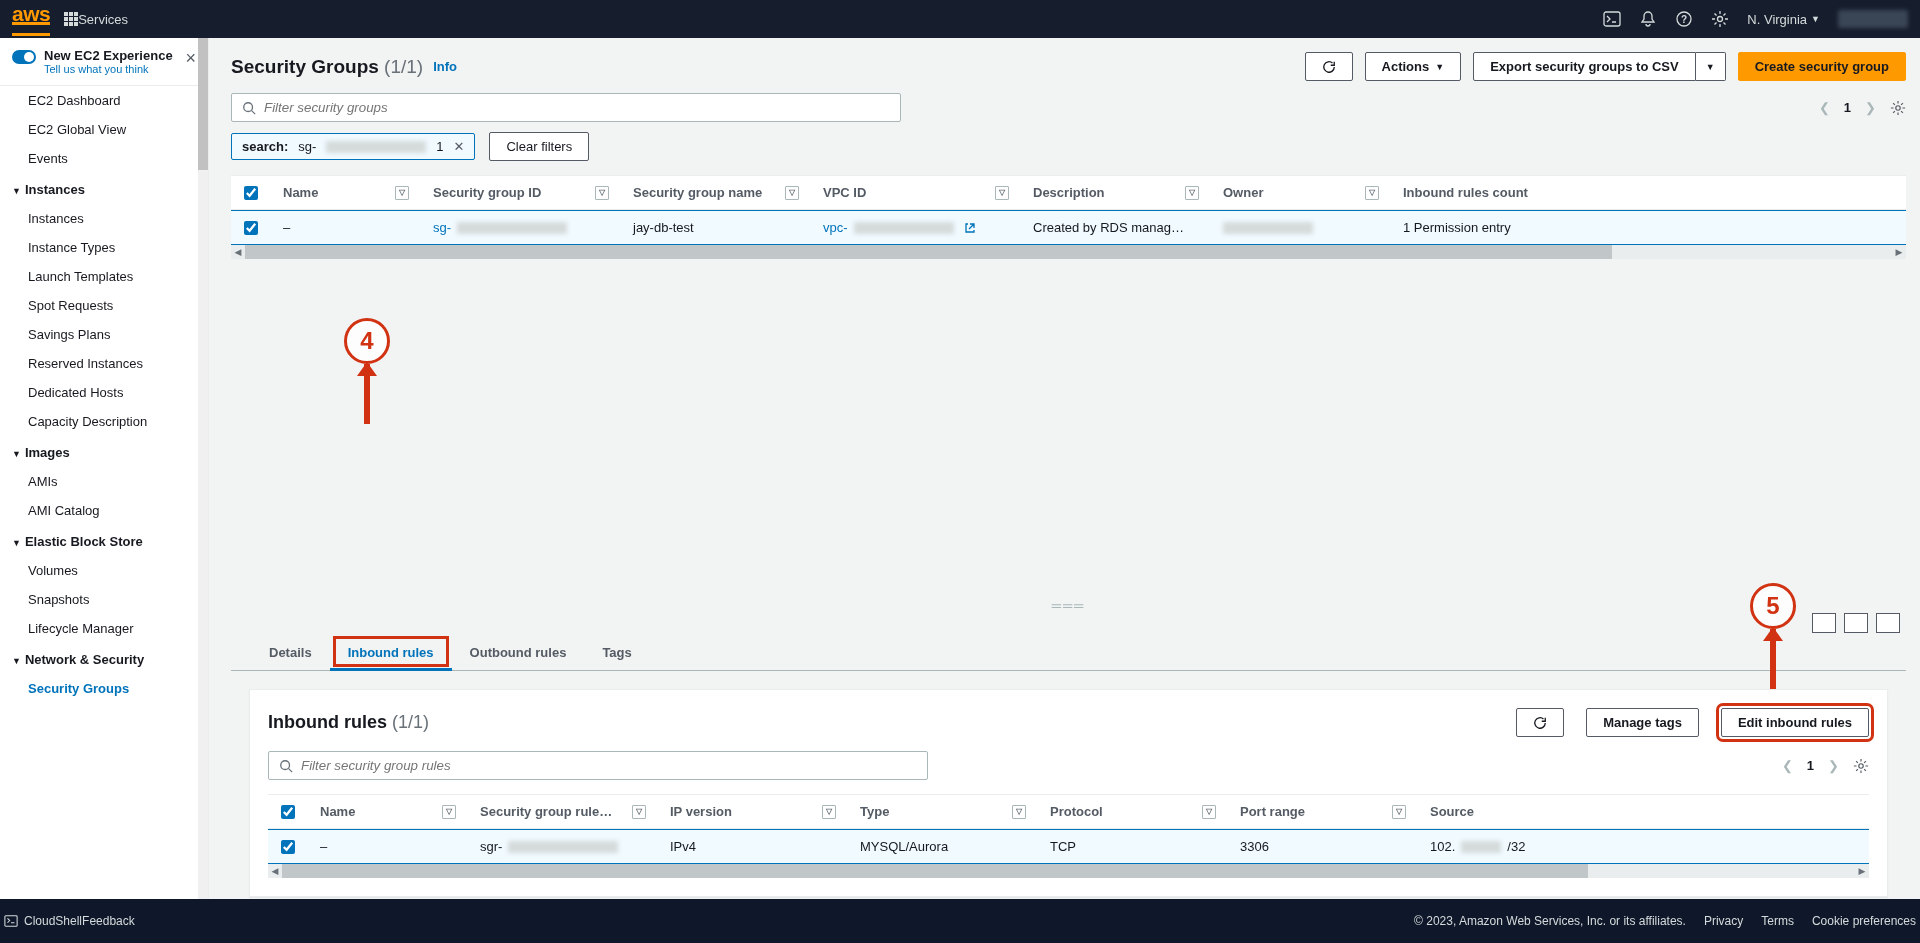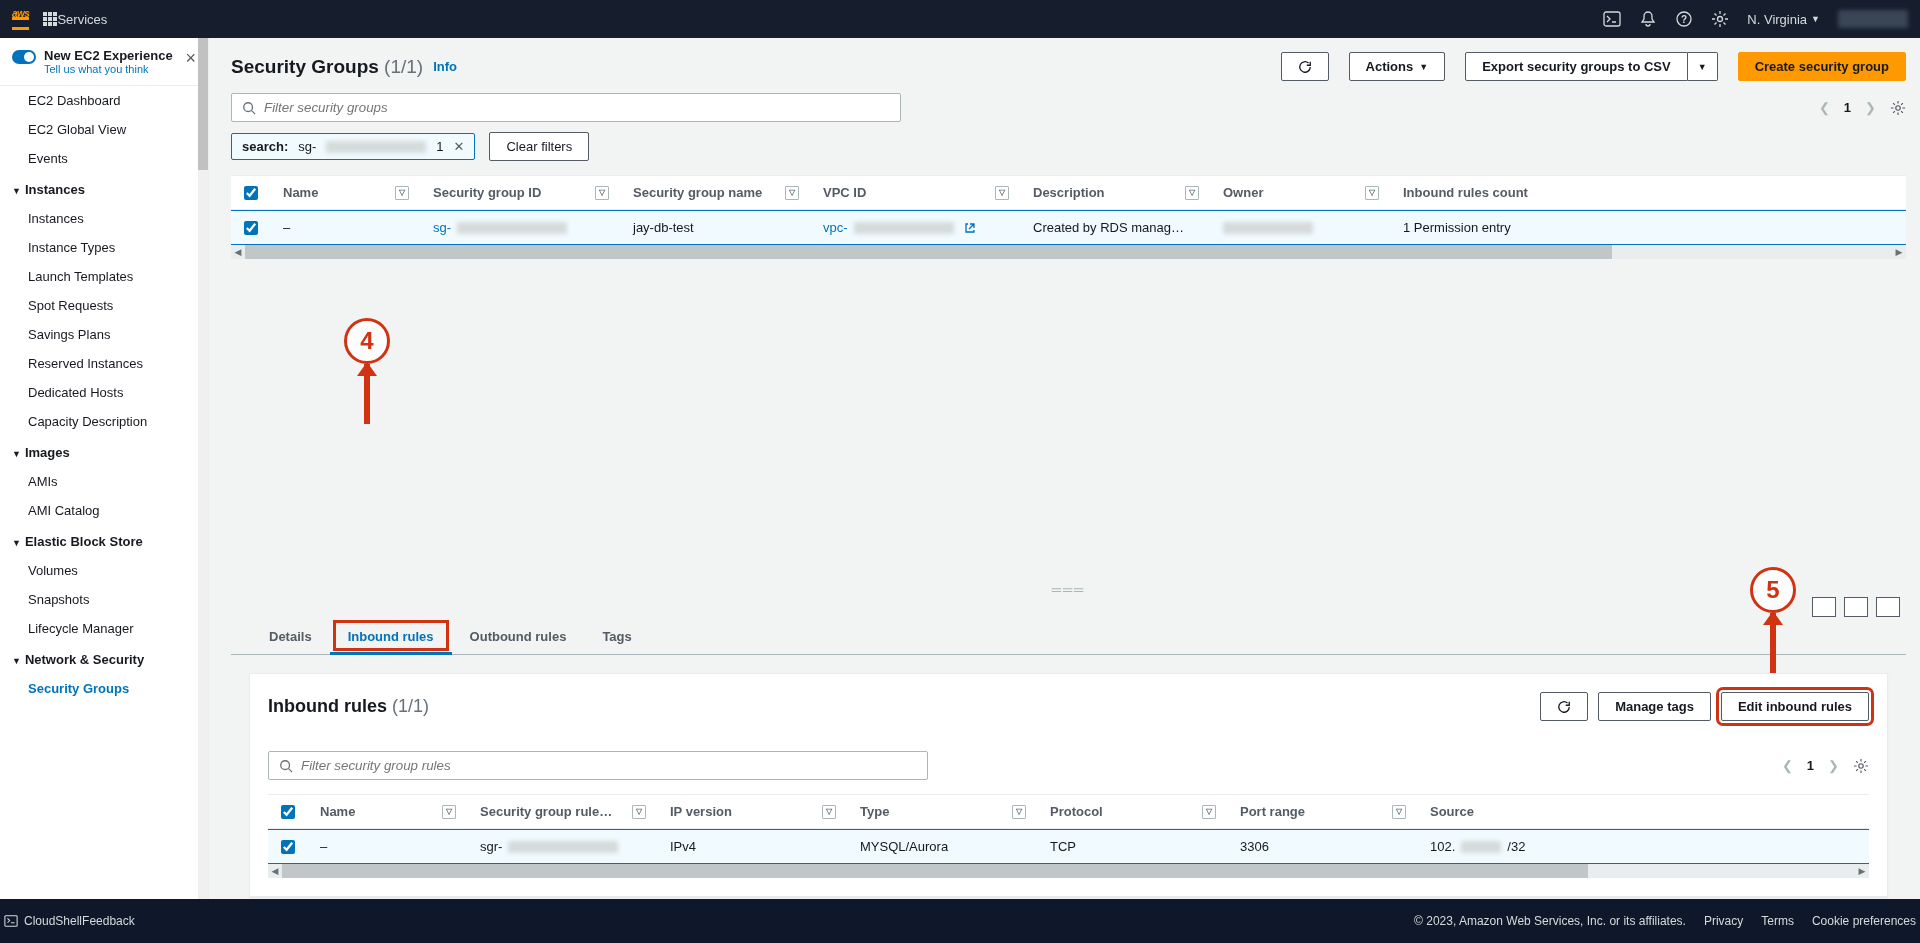--- a/index.html
+++ b/index.html
@@ -1,20 +1,20 @@
 <!DOCTYPE html>
 <html><head>
 <meta charset="utf-8">
 <style>
 * { margin: 0; padding: 0; box-sizing: border-box; font-family: "Amazon Ember", "Helvetica Neue", Arial, sans-serif; }
 body { background: #f2f3f3; font-size: 13px; color: #16191f; overflow: hidden; width: 1920px; height: 943px; }
 
 
 .topnav { background: #161e2d; height: 38px; display: flex; align-items: center; padding: 0 12px; color: #d5dbdb; }
-.logo { color: #f90; font-weight: 700; font-size: 10px; letter-spacing: -0.5px; margin-right: 14px; border-bottom: 3px solid #f90; padding-bottom:7px;font-style:italic;}
+.logo { color: #f90; font-weight: 700; font-size: 21px; letter-spacing: -0.5px; margin-right: 14px; border-bottom: 3px solid #f90; padding-bottom:7px;}
 .logo span{border-bottom:3px solid #f90; display:inline-block; line-height:0.7;}
 .services-btn { display: flex; align-items: center; margin-right: 14px; cursor: pointer; }
 .grid-icon { width: 14px; height: 14px; display: grid; grid-template-columns: repeat(3,1fr); grid-template-rows: repeat(3,1fr); gap: 1px; }
 .grid-icon div { background: #d5dbdb; }
 .searchbar { flex: 0 0 500px; background: #2a3a52; border: 1px solid #4f5a68; border-radius: 2px; display: flex; align-items: center; padding: 4px 8px; color: #aab7b8; }
 .searchbar .kbd { margin-left: auto; color: #aab7b8; }
 .topnav-right { margin-left: auto; display: flex; align-items: center; gap: 18px; }
 .topnav-right .ico { width: 18px; height: 18px; display:flex; align-items:center; justify-content:center; cursor:pointer;}
 .region { display:flex; align-items:center; gap:4px; cursor:pointer;}
 .acct-blur { width:70px; height:18px; background:#3a4556; border-radius:2px; filter:blur(2px);}
@@ -37,21 +37,21 @@
 .sidebar .link.active { color: #0073bb; font-weight: 700; }
 .sidebar .section { padding: 9px 16px 7px 12px; font-weight: 700; display:flex; align-items:center; gap:4px;}
 .caret-down::before { content:'▼'; font-size:9px; }
 
 
 .content { flex:1; overflow:hidden; display:flex; flex-direction:column; background:#f2f3f3; padding: 14px 14px 0 22px; position:relative;}
 .page-header { display:flex; align-items:center; gap:10px;}
 .page-header h1 { font-size: 19px; font-weight: 700; }
 .page-header .count { color:#687078; font-weight:400;}
 .page-header .info { color:#0073bb; font-size:13px; font-weight:700;}
-.header-actions { margin-left:auto; display:flex; gap:20px;}
+.header-actions { margin-left:auto; display:flex; gap:12px;}
 .btn { background:#fff; border:1px solid #545b64; border-radius:2px; padding:6px 16px; font-weight:700; cursor:pointer; font-size:13px; color:#16191f; display:flex; align-items:center; gap:6px;}
 .btn-primary { background:#ff9900; border-color:#ff9900; color:#16191f;}
 .btn-group{display:flex;}
 .btn-group .btn:first-child{border-top-right-radius:0;border-bottom-right-radius:0;}
 .btn-group .btn:last-child{border-top-left-radius:0;border-bottom-left-radius:0;border-left:none;padding:6px 10px;}
 
 .filter-row { margin-top: 12px; display:flex; align-items:center; gap:8px;}
 .filter-input { flex: 0 0 670px; border:1px solid #aab7b8; border-radius:2px; background:#fff; padding:6px 10px; display:flex; align-items:center; gap:8px; color:#687078;}
 .filter-input input { border:none; outline:none; flex:1; font-style:italic; color:#687078;}
 .pager { display:flex; align-items:center; gap:10px; margin-left:auto;}
@@ -99,21 +99,21 @@
 .tabs{display:flex; border-bottom:1px solid #aab7b8; padding:0 20px;}
 .tab{padding:12px 18px 10px; font-weight:700; color:#545b64; cursor:pointer; position:relative;}
 .tab.active{color:#0073bb;}
 .tab.active::after{content:''; position:absolute; left:0;right:0;bottom:-1px; height:3px; background:#0073bb;}
 .tab.highlighted{outline:3px solid #d13212; outline-offset:-6px; border-radius:2px;}
 
 .inner-panel{background:#fff; margin:18px; padding:18px; border:1px solid #eaeded; box-shadow:0 1px 1px rgba(0,0,0,0.05);}
 .inner-header{display:flex; align-items:center;}
 .inner-header h2{font-size:18px; font-weight:700;}
 .inner-header .count{color:#687078; font-weight:400;}
-.inner-actions{margin-left:auto; display:flex; gap:10px;}
+.inner-actions{margin-left:auto; display:flex; gap:22px;}
 .btn.highlighted{outline:3px solid #d13212; outline-offset:2px;}
 
 .col2-name{width:160px;}
 .col2-ruleid{width:190px;}
 .col2-ipv{width:190px;}
 .col2-type{width:190px;}
 .col2-proto{width:190px;}
 .col2-port{width:190px;}
 .col2-src{width:130px;}
 
@@ -388,21 +388,21 @@
             <button class="btn">
                 <svg width="14" height="14" viewBox="0 0 16 16">
                   <path d="M14 8a6 6 0 11-2-4.5M14 2v4h-4" fill="none" stroke="#16191f" stroke-width="1.5"></path>
                 </svg>
               </button>
             <button class="btn">Manage tags</button>
             <button class="btn highlighted">Edit inbound rules</button>
           </div>
         </div>
 
-        <div class="filter-row" style="margin-top:30px;">
+        <div class="filter-row" style="margin-top:14px;">
           <div class="filter-input" style="flex:0 0 660px;">
             <svg width="14" height="14" viewBox="0 0 16 16">
                 <circle cx="7" cy="7" r="5" fill="none" stroke="#687078" stroke-width="1.5"></circle>
                 <line x1="11" y1="11" x2="15" y2="15" stroke="#687078" stroke-width="1.5"></line>
               </svg>
             <input placeholder="Filter security group rules" style="">
           </div>
           <div class="pager">
             <span class="nav">❮</span>
             <span class="num">1</span>

